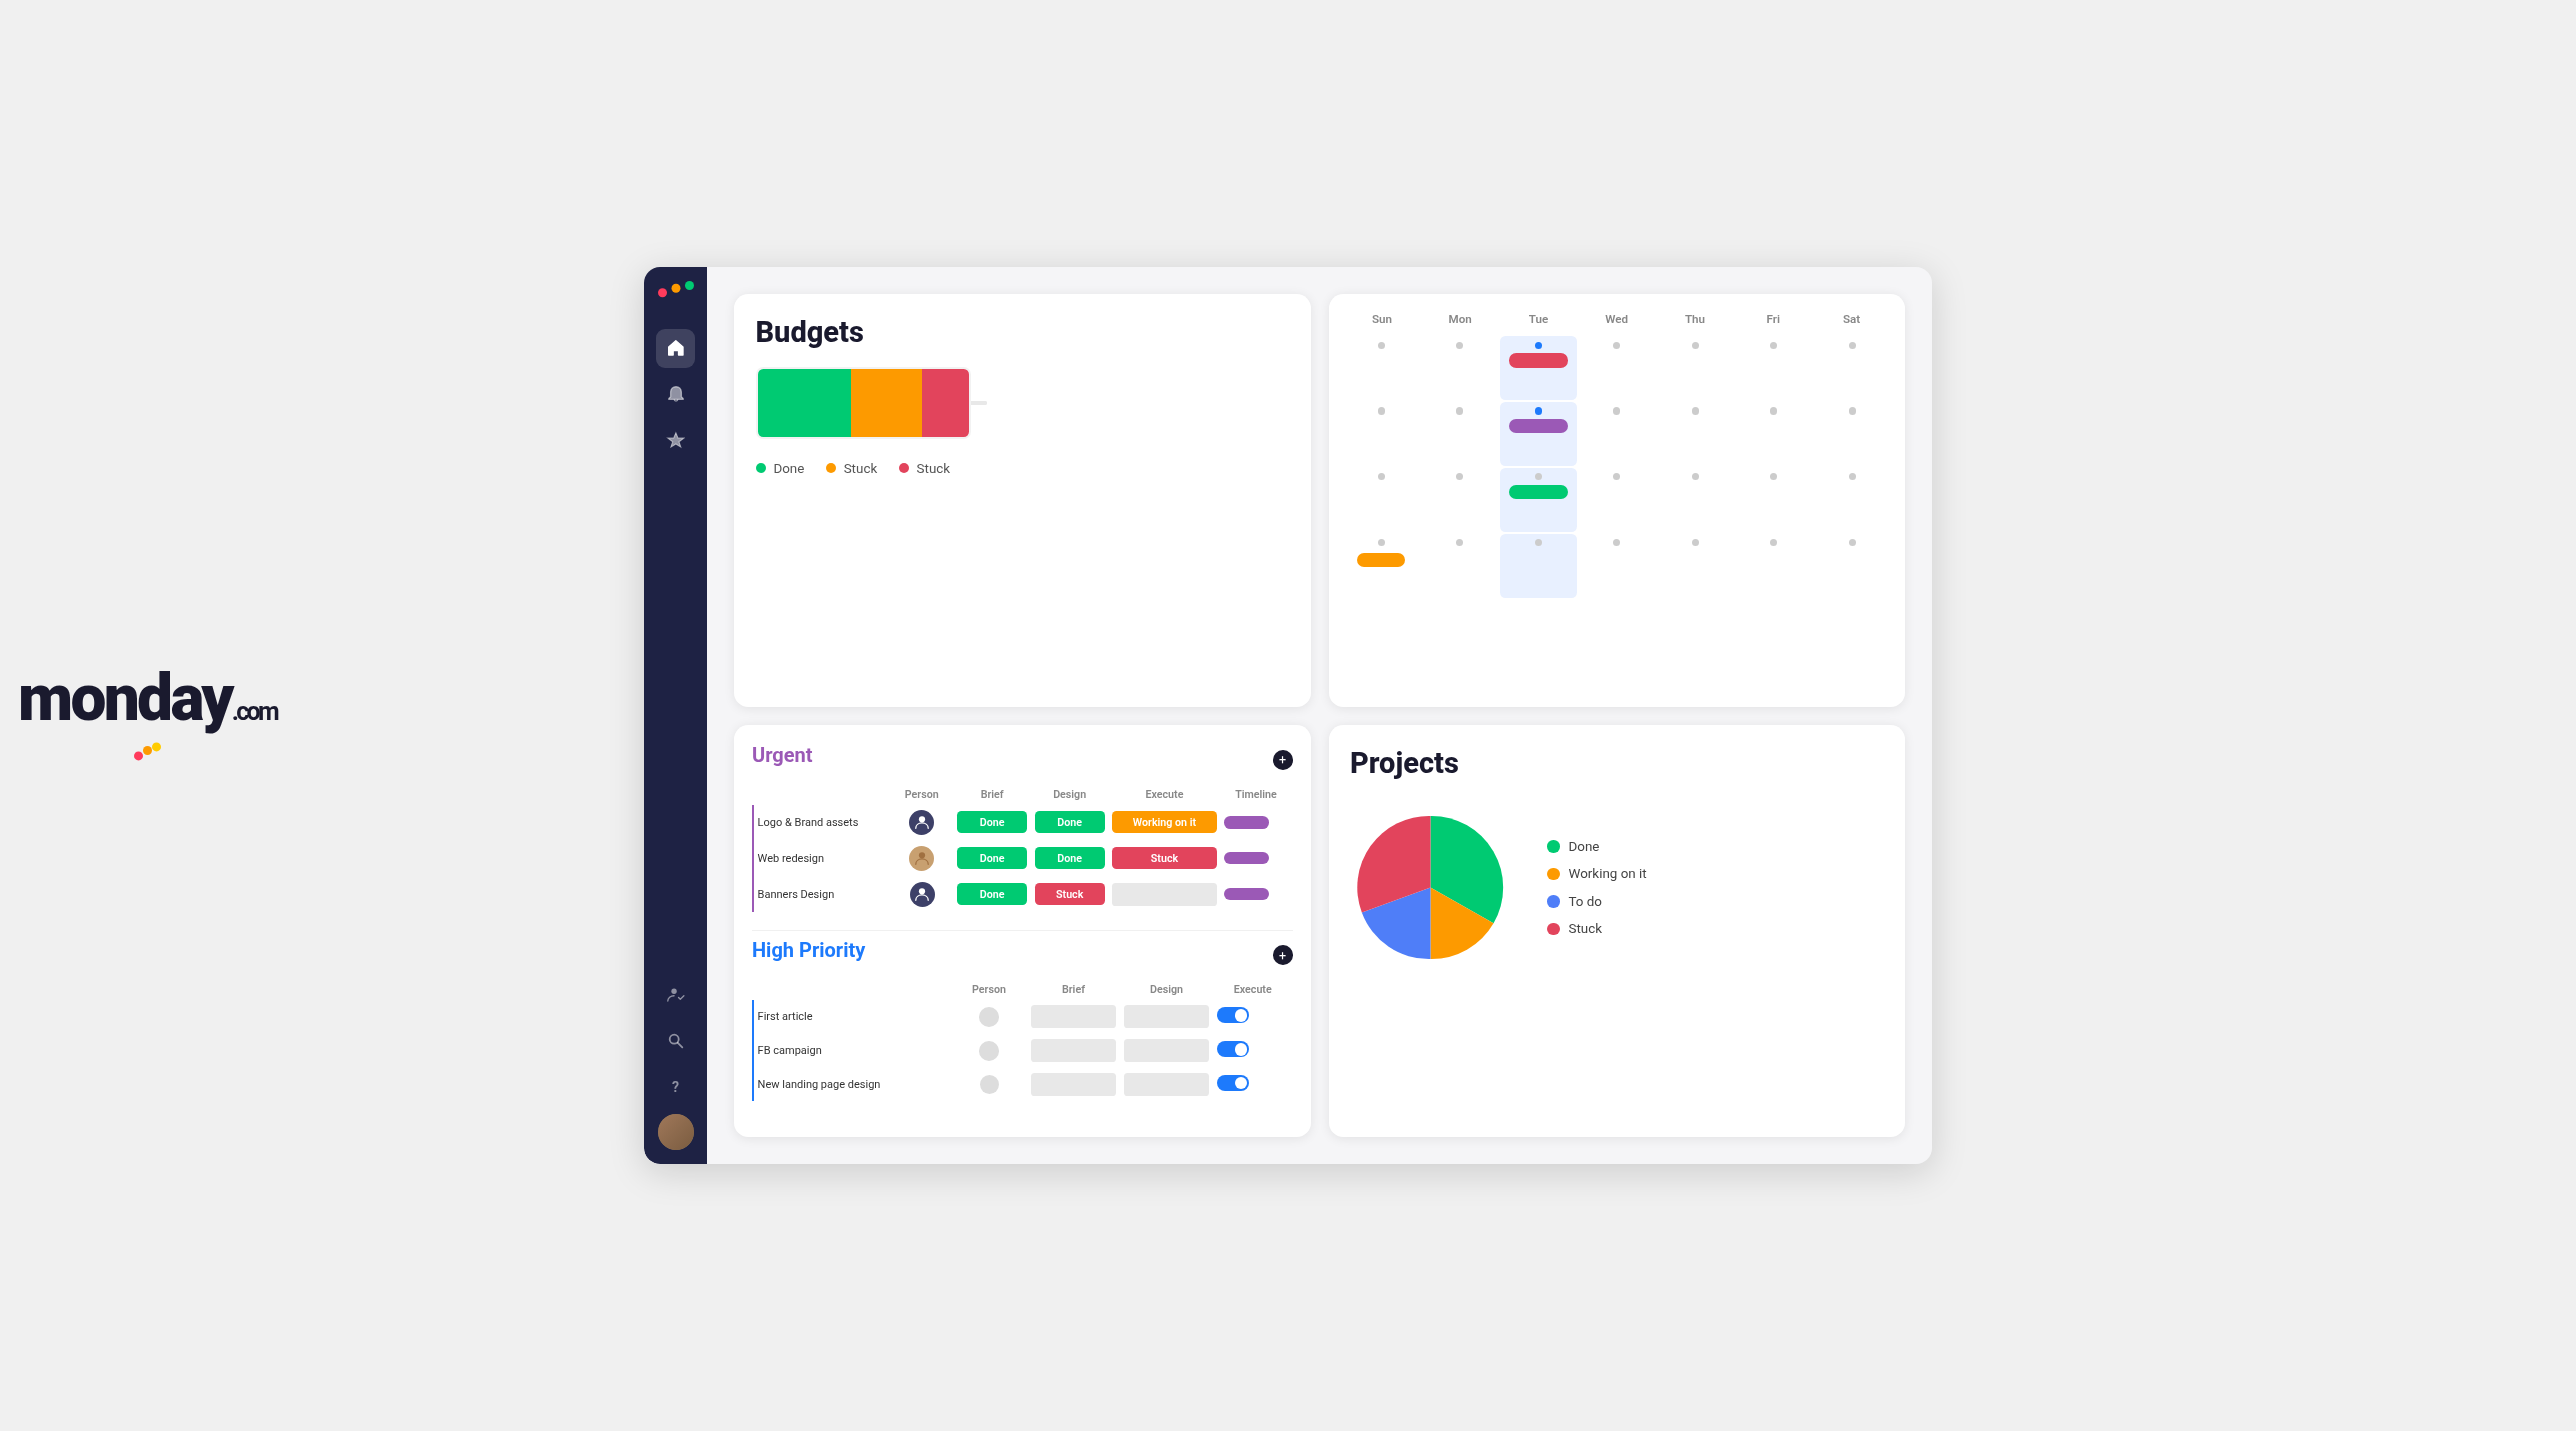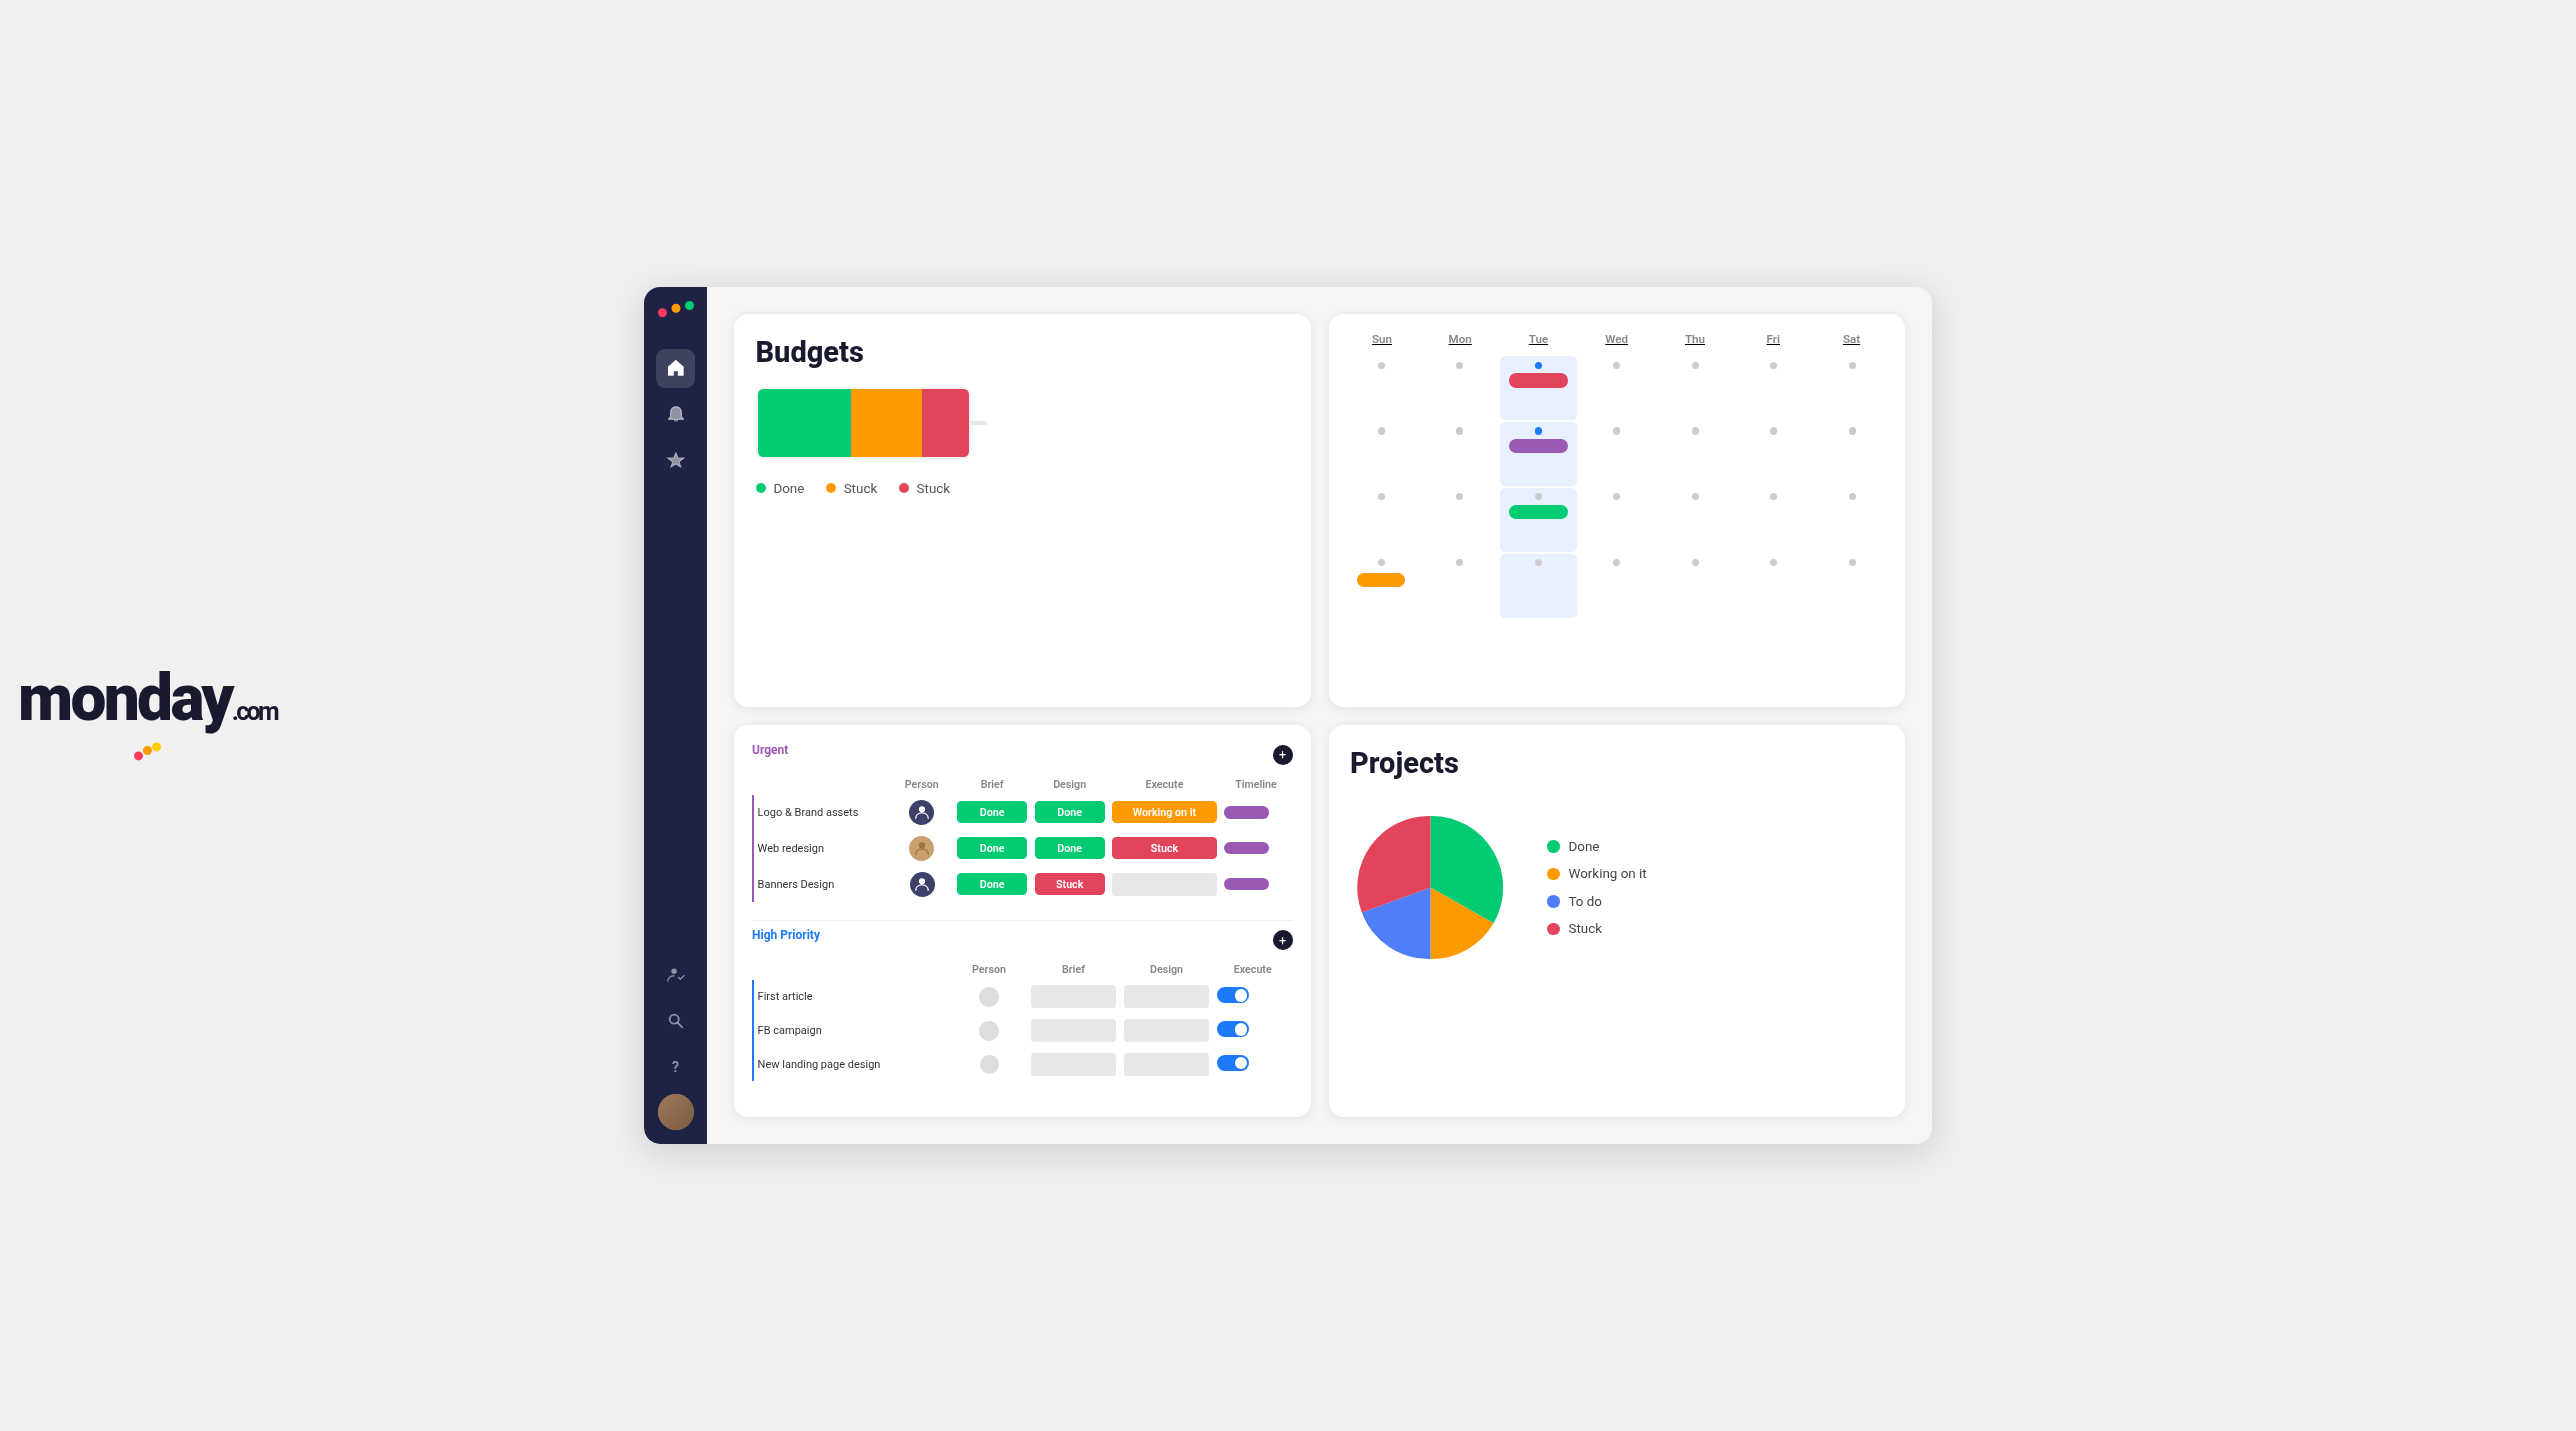--- a/index.html
+++ b/index.html
@@ -146,21 +146,20 @@
     }
     .legend-dot {
       width: 10.7px;
       height: 10.7px;
       border-radius: 50%;
     }
 
     
     .calendar-card {
       padding: 14.3px;
-      text-decoration: underline;
     }
     .calendar-grid {
       width: 100%;
     }
     .calendar-header {
       display: grid;
       grid-template-columns: repeat(7, 1fr);
       margin-bottom: 7.2px;
     }
     .cal-day-name {
@@ -205,21 +204,21 @@
     .cal-bar.purple { background: #9b59b6; }
     .cal-bar.green { background: #00ca72; }
     .cal-bar.orange { background: #fd9a00; }
 
     
     .tasks-card {
       padding: 18px;
       overflow-y: auto;
     }
     .section-title {
-      font-size: 12px;
+      font-size: 20px;
       font-weight: 700;
       margin-bottom: 10.7px;
     }
     .section-title.urgent { color: #9b59b6; }
     .section-title.high-priority { color: #1d7afc; }
     .tasks-table {
       width: 100%;
       border-collapse: collapse;
       margin-bottom: 18px;
     }

